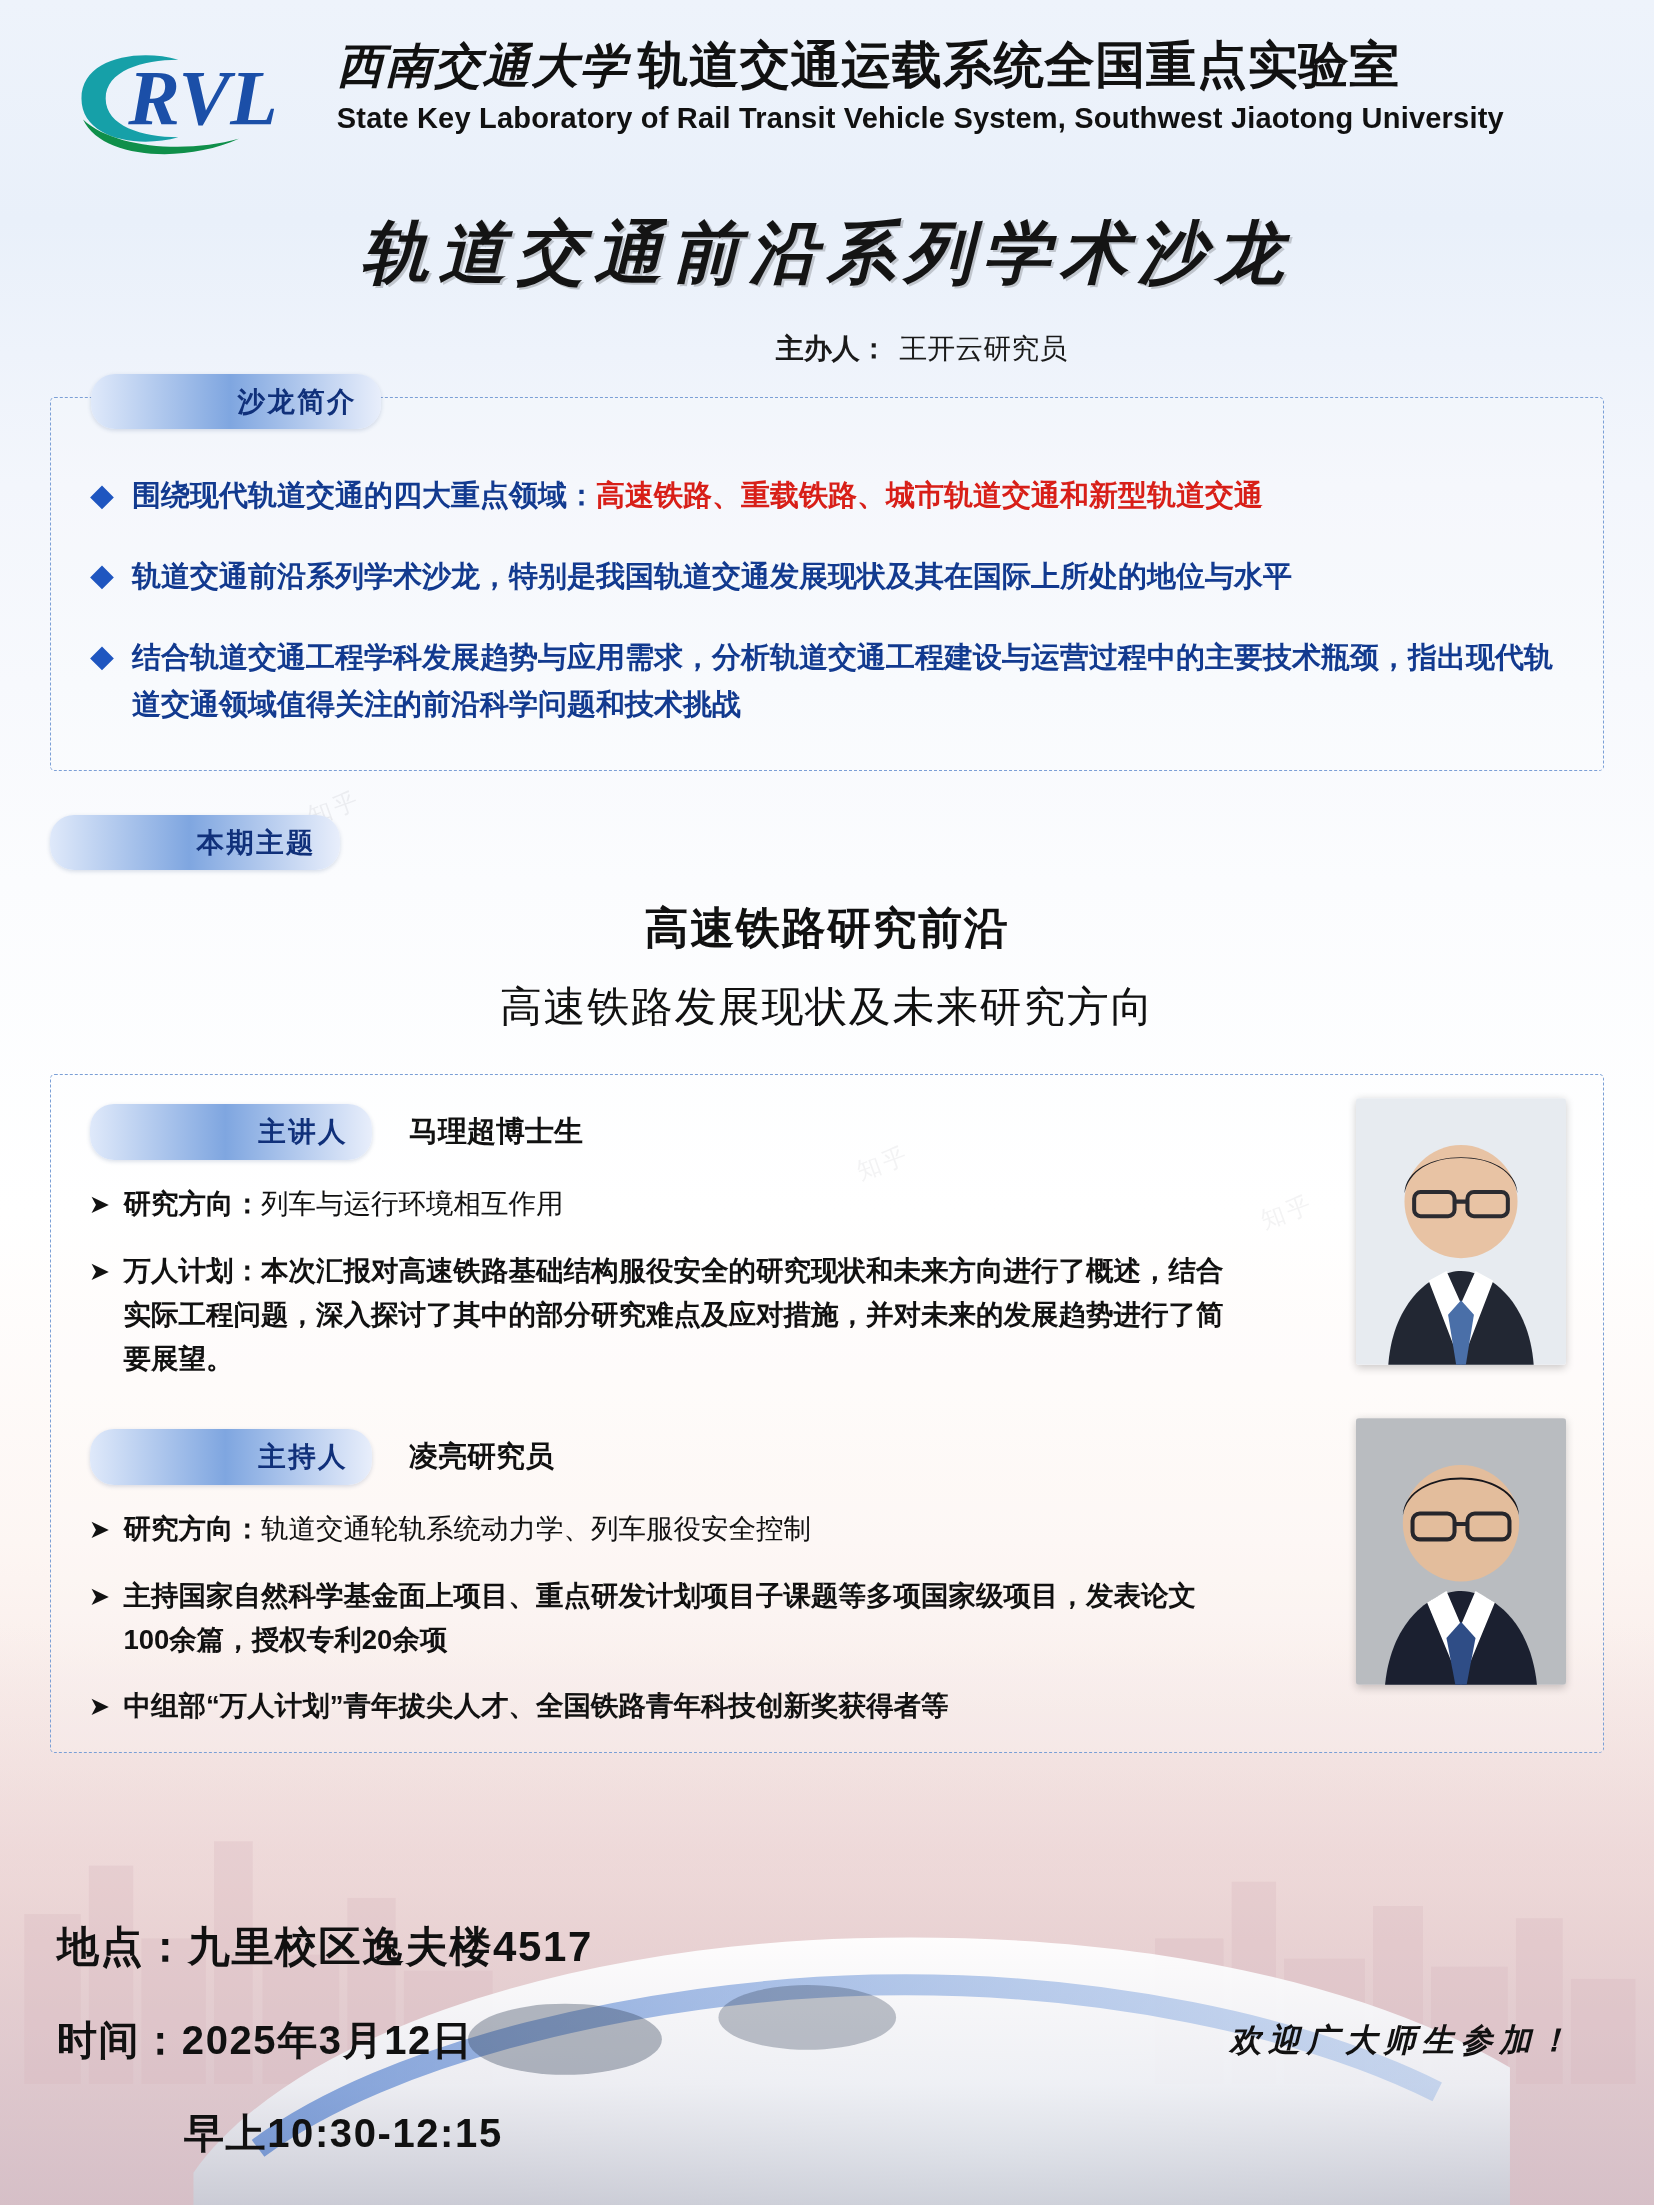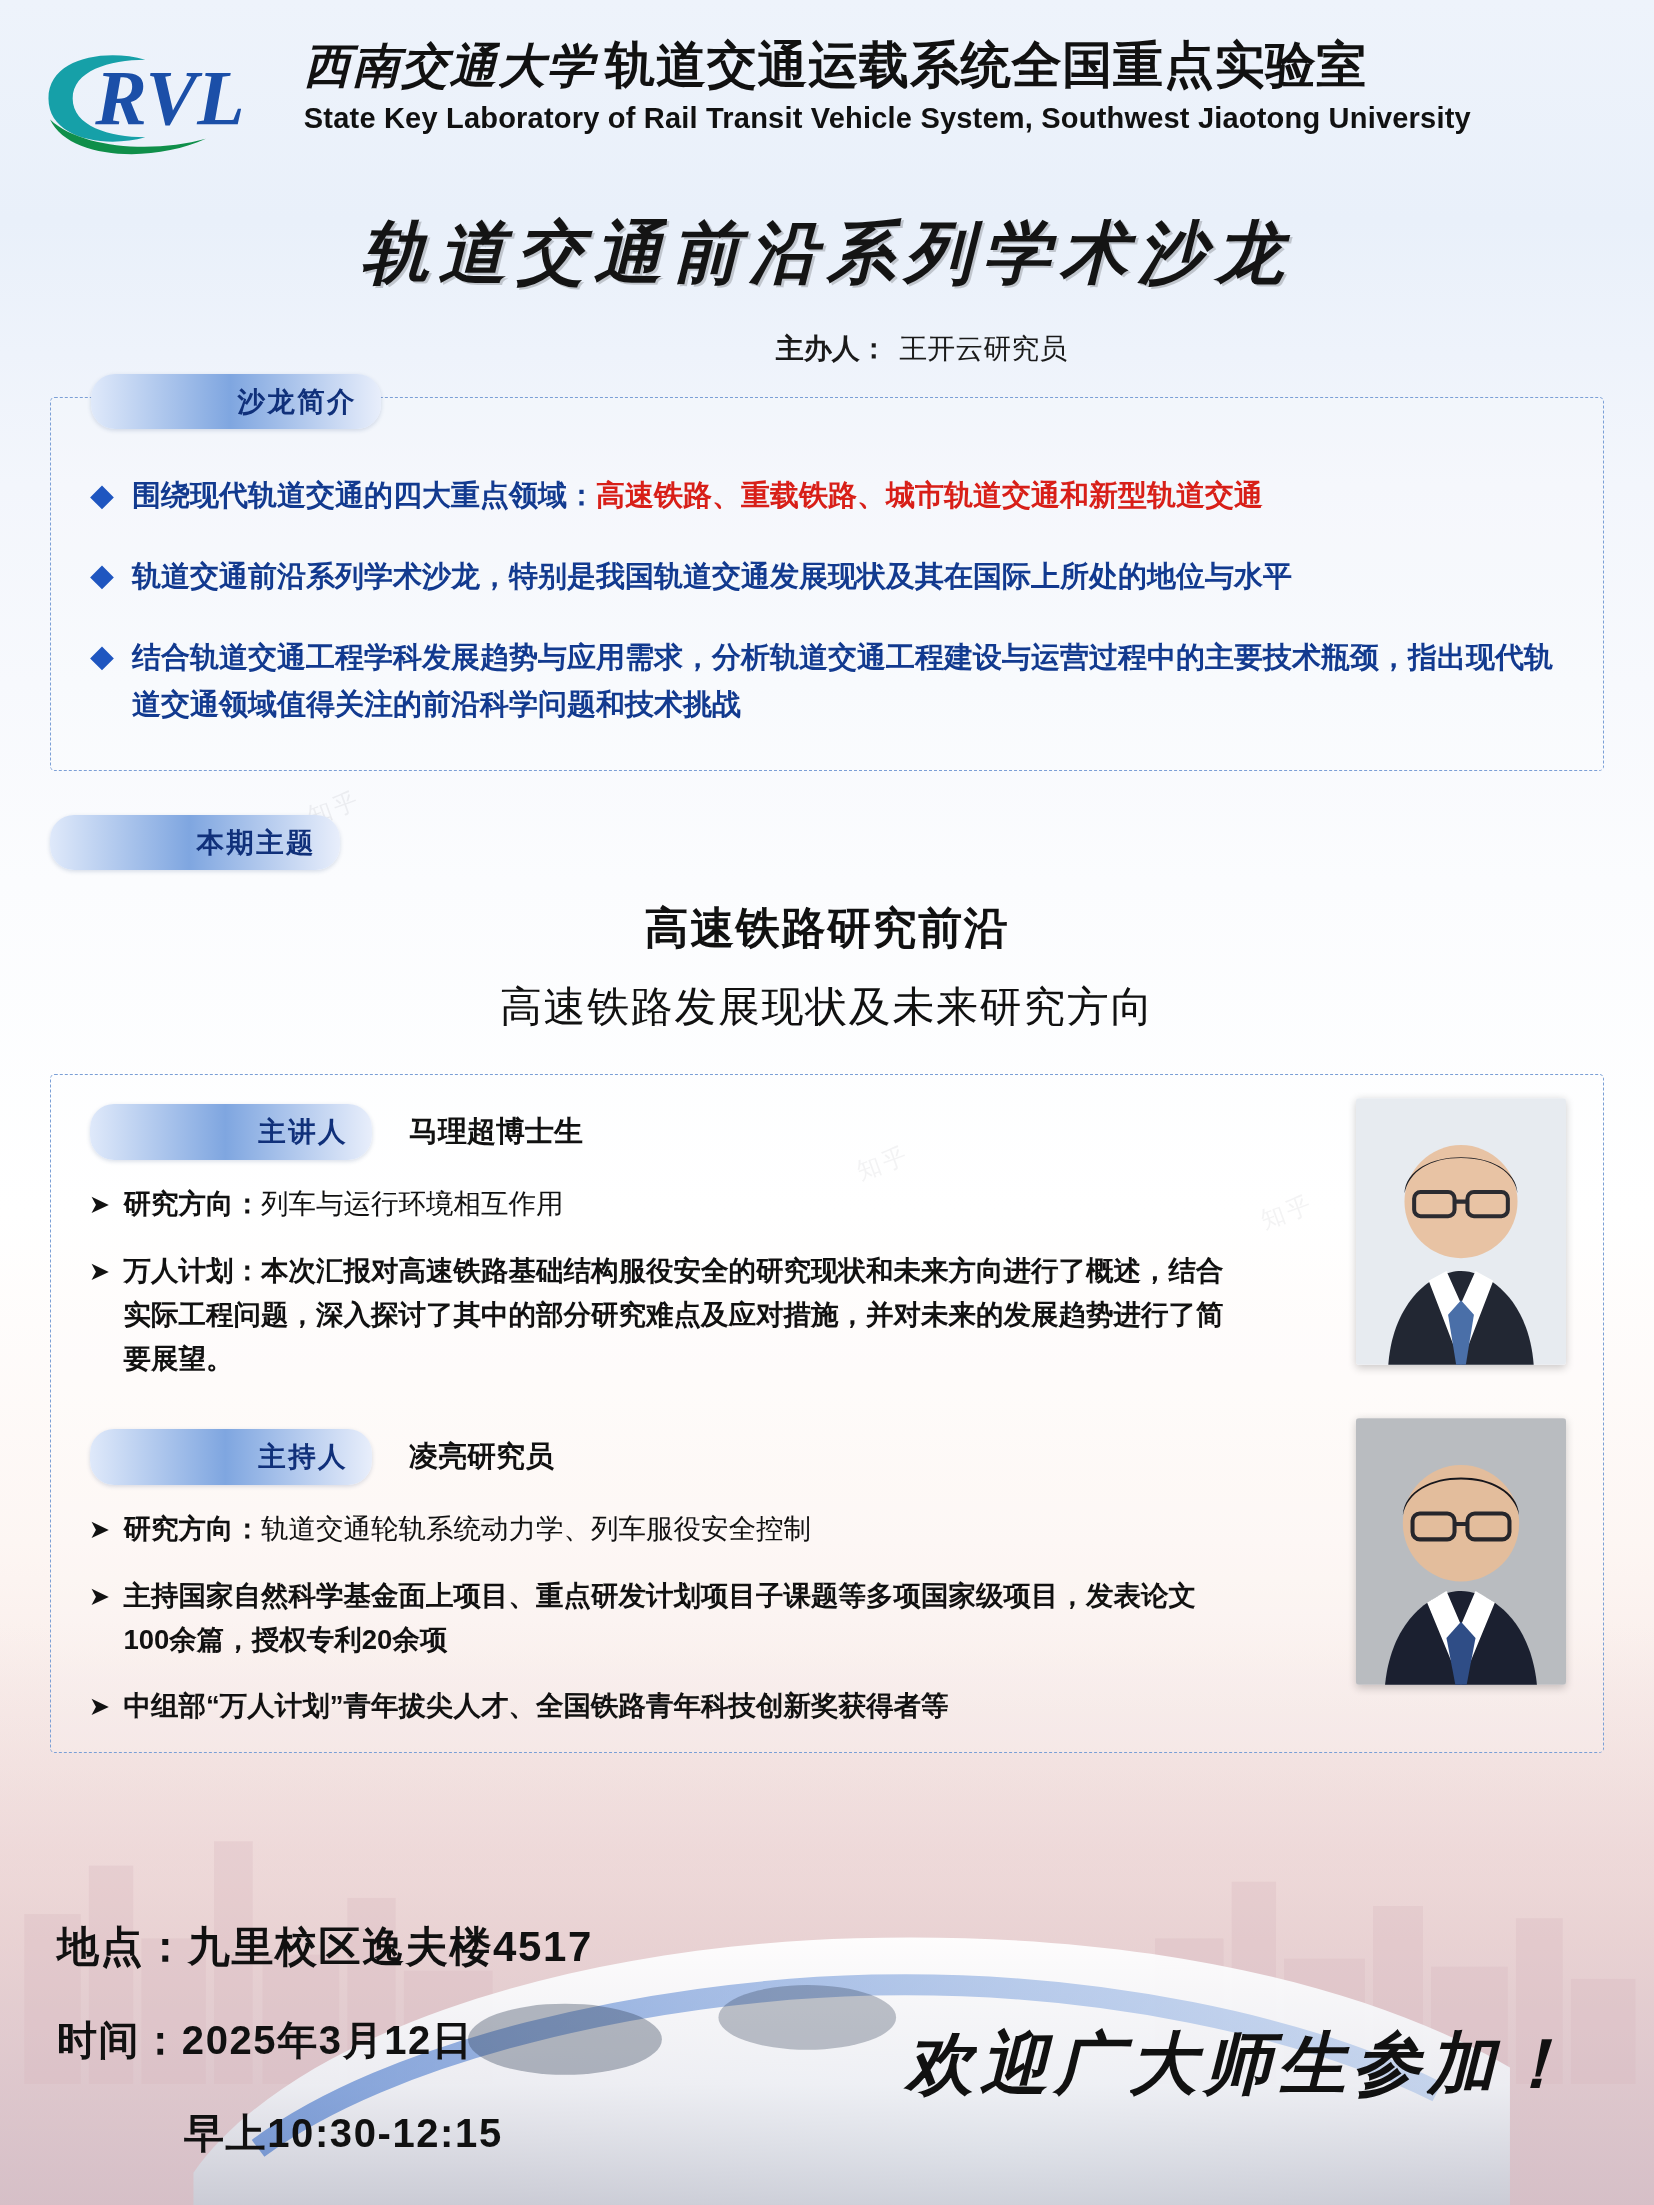--- a/index.html
+++ b/index.html
@@ -69,20 +69,21 @@
     pointer-events: none;
     user-select: none;
   }
 
   
   .header {
     position: relative;
     padding: 39px 32px 0 32px;
     display: flex;
     align-items: flex-start;
+    margin-left: 33px;
   }
   .logo {
     width: 267px;
     flex: 0 0 267px;
     position: relative;
     top: 3.2px;
   }
   .header-text {
     flex: 1;
     padding-left: 4.8px;
@@ -301,21 +302,21 @@
     color: #111111;
     letter-spacing: 1.6px;
   }
   .welcome {
     position: absolute;
     right: 78px;
     top: 129px;
     font-family: "Liberation Serif", serif;
     font-weight: bold;
     font-style: italic;
-    font-size: 68px;
+    font-size: 32px;
     letter-spacing: 6.5px;
     color: #111111;
     text-align: center;
   }
 </style>
 </head>
 <body>
 
 <div class="poster">
 

